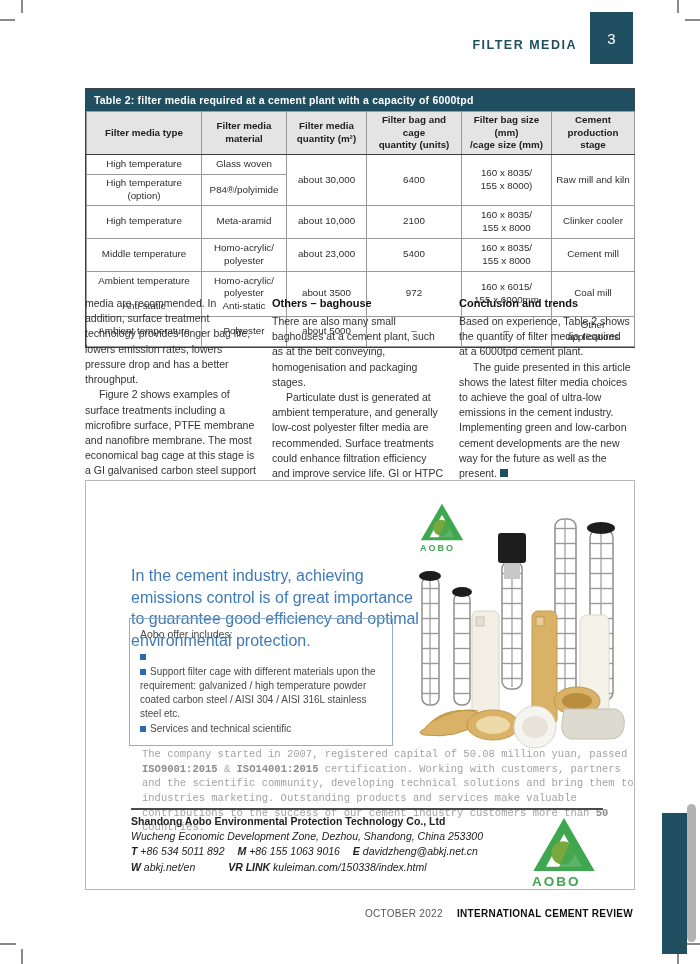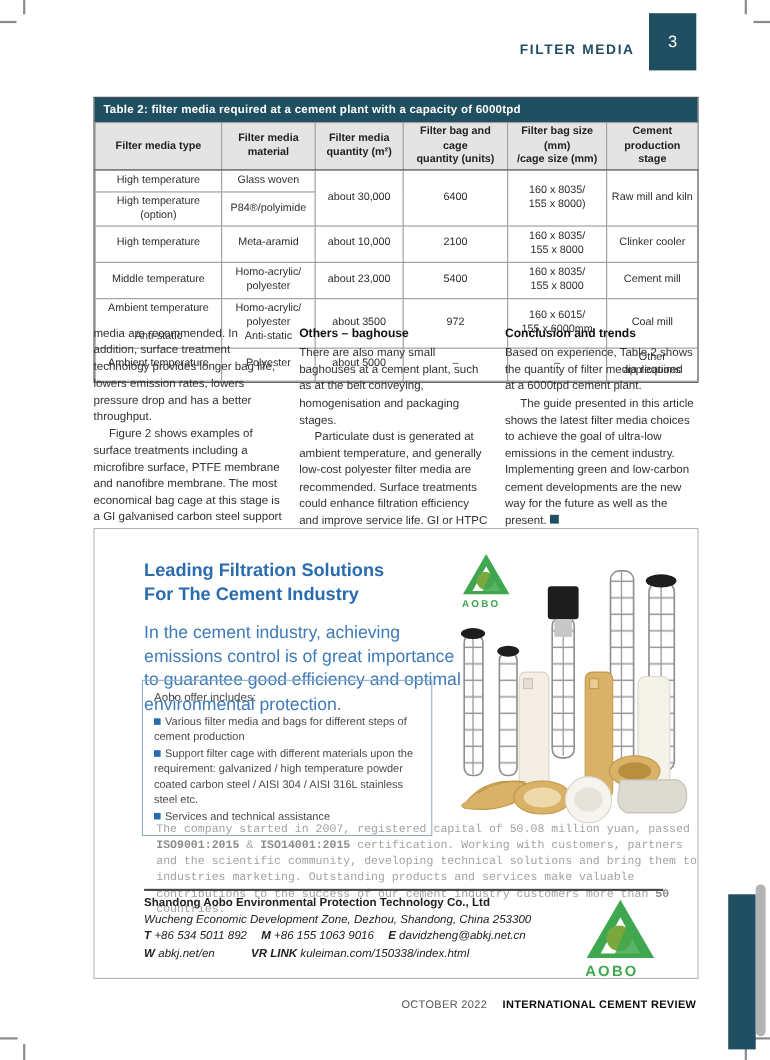--- a/index.html
+++ b/index.html
@@ -182,24 +182,20 @@
       <p class="ind">Particulate dust is generated at ambient temperature, and generally low-cost polyester filter media are recommended. Surface treatments could enhance filtration efficiency and improve service life. GI or HTPC cages are available for these applications.</p>
     </div>
     <div class="col">
       <h3>Conclusion and trends</h3>
       <p>Based on experience, Table 2 shows the quantity of filter media required at a 6000tpd cement plant.</p>
       <p class="ind"><span>The guide presented in this article shows the latest filter media choices to achieve the goal of ultra-low emissions in the cement industry. Implementing green and low-carbon cement developments are the new way for the future as well as the present.</span><span class="endmark"></span></p>
     </div>
   </div>
 
   <div class="ad">
-    <div class="ad-headline">
-      <div>Leading Filtration Solutions</div>
-      <div>For The Cement Industry</div>
-    </div>
     <div class="ad-intro">In the cement industry, achieving emissions control is of great importance to guarantee good efficiency and optimal environmental protection.</div>
 
     <div class="logo logo-small">
       <svg viewBox="0 0 60 52" width="44" height="38">
         <polygon points="30,1 59,51 1,51" fill="#3fa74f"></polygon>
         <polygon points="30,16 47,47 13,47" fill="#ffffff"></polygon>
         <circle cx="29" cy="34" r="11" fill="#7ba83c"></circle>
         <polygon points="37,20 53,48 25,48" fill="#3fa74f" opacity="0.85"></polygon>
       </svg>
       <div class="logo-text">AOBO</div>
@@ -241,23 +237,23 @@
       <ellipse cx="79" cy="210" rx="17" ry="9" fill="#eed9ab"></ellipse>
       <circle cx="121" cy="212" r="21" fill="#f6f4ee" stroke="#d8d4c8"></circle>
       <ellipse cx="121" cy="212" rx="13" ry="11" fill="#e7e3d8"></ellipse>
       <ellipse cx="163" cy="186" rx="23" ry="14" fill="#d9b267" stroke="#bf9748"></ellipse>
       <ellipse cx="163" cy="186" rx="15" ry="8" fill="#b98f3f"></ellipse>
       <path d="M150 194 h52 q10 4 8 18 q-2 12 -14 12 h-40 q-10-4 -8-16z" fill="#dddacf" stroke="#c4c1b4"></path>
     </svg>
 
     <div class="offer">
       <div class="offer-title">Aobo offer includes:</div>
-      <div class="offer-item"><span class="sq"></span><span>Various filter media and bags for different steps of cement production</span></div>
+      <div class="offer-item"><span class="sq"></span></div>
       <div class="offer-item"><span class="sq"></span><span>Support filter cage with different materials upon the requirement: galvanized / high temperature powder coated carbon steel / AISI 304 / AISI 316L stainless steel etc.</span></div>
-      <div class="offer-item"><span class="sq"></span><span>Services and technical assistance</span></div>
+      <div class="offer-item"><span class="sq"></span><span>Services and technical scientific</span></div>
     </div>
 
     <div class="company-p"><span>The company started in 2007, registered capital of 50.08 million yuan, passed </span><b>ISO9001:2015</b><span> &amp; </span><b>ISO14001:2015</b><span> certification. Working with customers, partners and the scientific community, developing technical solutions and bring them to industries marketing. Outstanding products and services make valuable contributions to the success of our cement industry customers more than </span><b>50</b><span> countries.</span></div>
 
     <div class="divider"></div>
 
     <div class="contact">
       <div class="cname">Shandong Aobo Environmental Protection Technology Co., Ltd</div>
       <div><i>Wucheng Economic Development Zone, Dezhou, Shandong, China 253300</i></div>
       <div>

